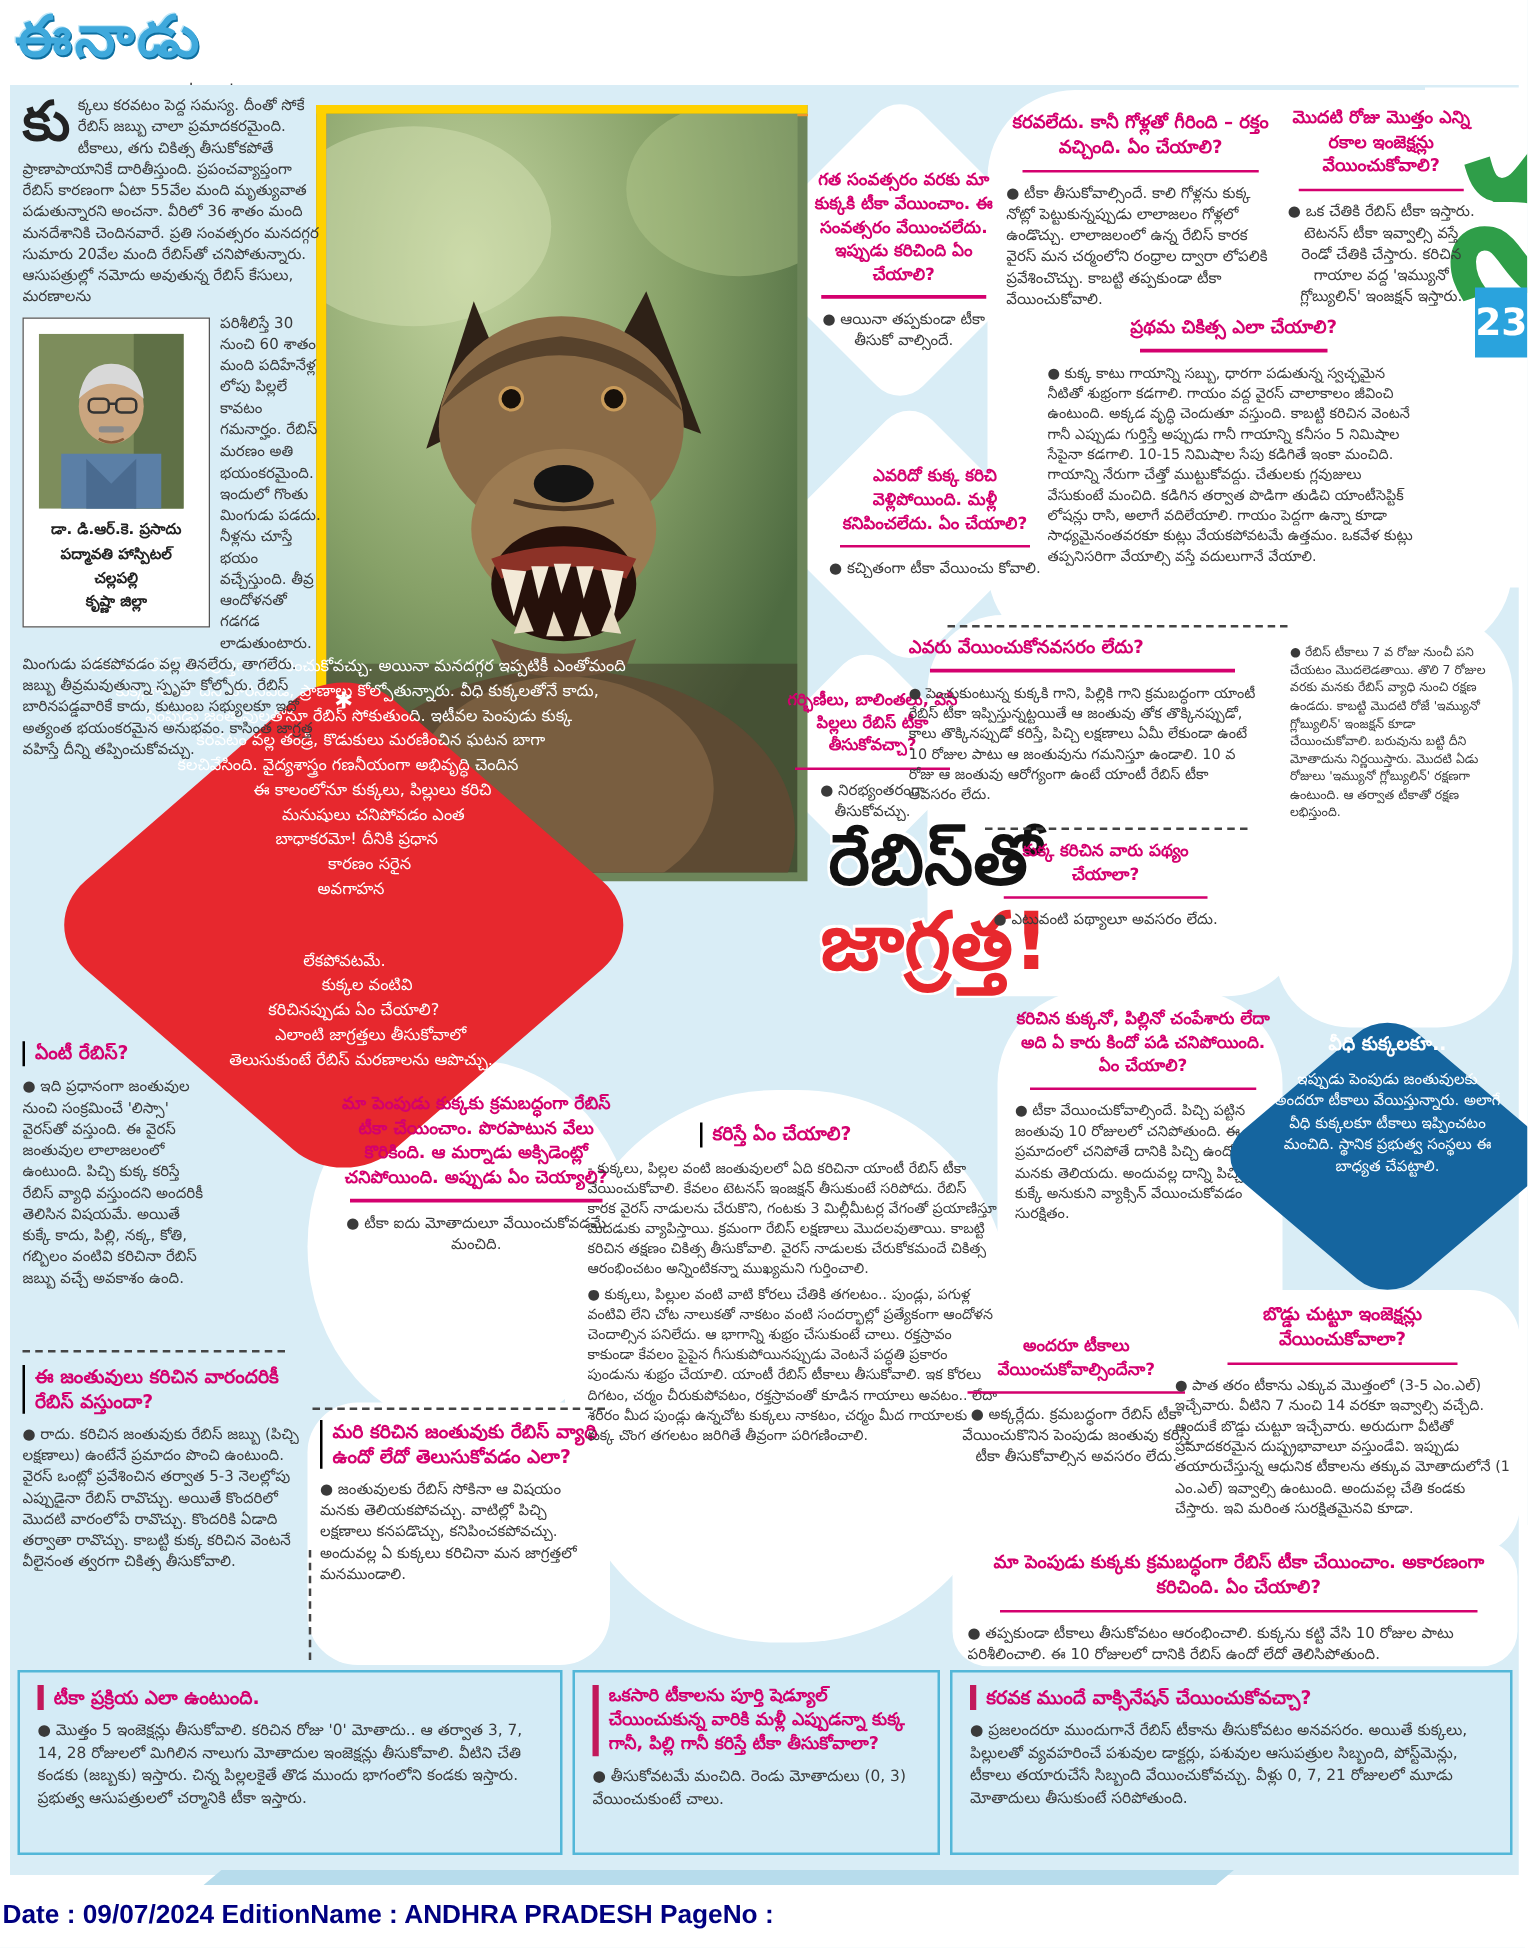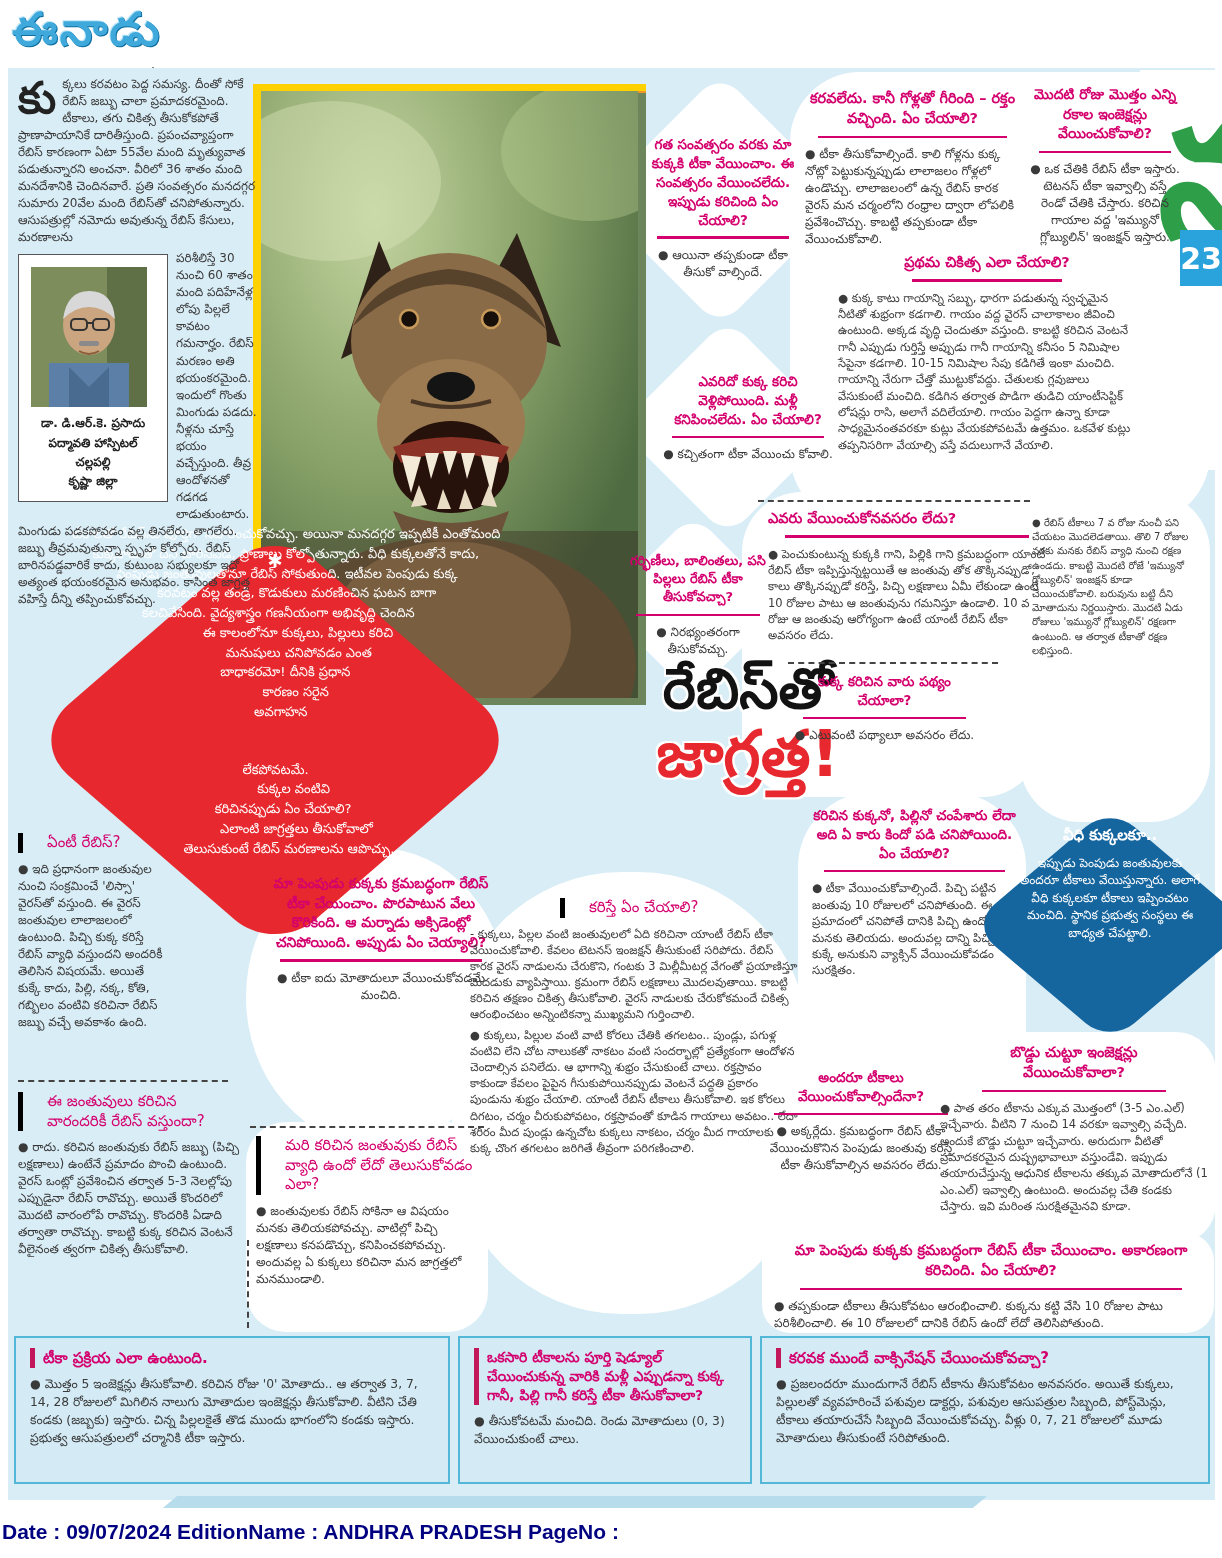--- a/index.html
+++ b/index.html
@@ -13,21 +13,21 @@
   
   .page-bg{left:8px;top:68px;width:1207px;height:1432px;background:#d9edf6;}
   .skew-strip{left:170px;top:1496px;width:810px;height:12px;background:#b7dcec;transform:skewX(-50deg);}
   
   .blob{position:absolute;background:#fff;}
   .dia{position:absolute;background:#fff;border-radius:26px;transform:rotate(45deg);}
   
   .qa{position:absolute;z-index:5;}
   .q-c{color:#d4006e;font-weight:bold;text-align:center;font-size:14.5px;line-height:1.4;}
   .q-c::after{content:"";display:block;height:2.5px;background:#d4006e;margin:7px auto 0;width:88%;}
-  .q-bar{color:#d4006e;font-weight:normal;font-size:15px;line-height:1.3;border-left:5px solid #000000;padding-left:24px;}
+  .q-bar{color:#d4006e;font-weight:bold;font-size:15px;line-height:1.3;border-left:2px solid #000000;padding-left:8px;}
   .ans{color:#3a3a3a;font-size:12px;line-height:1.42;margin-top:8px;}
   .ans.c{text-align:center;}
   .dashes{position:absolute;border-top:2px dashed #444;z-index:6;}
   .vdash{position:absolute;border-left:2px dashed #444;z-index:6;}
   
   #lead{left:28px;top:524px;width:494px;height:432px;z-index:4;}
   #lead .bg{position:absolute;left:82px;top:51px;width:330px;height:330px;background:#e7282e;
             border-radius:54px;transform:scale(1.06,0.92) rotate(45deg);}
   #lead .txt{position:relative;z-index:2;height:432px;color:#fff;font-weight:normal;
              font-size:13px;line-height:1.52;text-align:right;}
@@ -204,21 +204,21 @@
   <div class="qa" style="left:662px;top:372px;width:172px;">
     <div class="q-c" style="font-size:13.5px;">ఎవరిదో కుక్క కరిచి వెళ్లిపోయింది. మళ్లీ కనిపించలేదు. ఏం చేయాలి?</div>
     <div class="ans c">● కచ్చితంగా టీకా వేయించు కోవాలి.</div>
   </div>
 
   <div class="qa" style="left:628px;top:552px;width:140px;">
     <div class="q-c" style="font-size:13px;">గర్భిణీలు, బాలింతలు, పసి పిల్లలు రేబిస్ టీకా తీసుకోవచ్చా?</div>
     <div class="ans c">● నిరభ్యంతరంగా తీసుకోవచ్చు.</div>
   </div>
 
-  <div class="qa" style="left:768px;top:508px;width:278px;">
+  <div class="qa" style="left:727px;top:508px;width:278px;">
     <div class="q-c" style="text-align:left;">ఎవరు వేయించుకోనవసరం లేదు?</div>
     <div class="ans" style="font-size:11.5px;">● పెంచుకుంటున్న కుక్కకి గాని, పిల్లికి గాని క్రమబద్ధంగా యాంటీ రేబిస్ టీకా ఇప్పిస్తున్నట్టయితే ఆ జంతువు తోక తొక్కినప్పుడో, కాలు తొక్కినప్పుడో కరిస్తే, పిచ్చి లక్షణాలు ఏమీ లేకుండా ఉంటే 10 రోజుల పాటు ఆ జంతువును గమనిస్తూ ఉండాలి. 10 వ రోజు ఆ జంతువు ఆరోగ్యంగా ఉంటే యాంటీ రేబిస్ టీకా అవసరం లేదు.</div>
   </div>
 
   <div class="qa" style="left:1032px;top:508px;width:168px;">
     <div class="ans" style="font-size:10px;">● రేబిస్ టీకాలు 7 వ రోజు నుంచీ పని చేయటం మొదలెడతాయి. తొలి 7 రోజుల వరకు మనకు రేబిస్ వ్యాధి నుంచి రక్షణ ఉండదు. కాబట్టి మొదటి రోజే 'ఇమ్యునో గ్లోబ్యులిన్' ఇంజక్షన్ కూడా చేయించుకోవాలి. బరువును బట్టి దీని మోతాదును నిర్ణయిస్తారు. మొదటి ఏడు రోజులు 'ఇమ్యునో గ్లోబ్యులిన్' రక్షణగా ఉంటుంది. ఆ తర్వాత టీకాతో రక్షణ లభిస్తుంది.</div>
   </div>
 
   <div class="qa" style="left:792px;top:672px;width:185px;">
     <div class="q-c" style="font-size:13.5px;">కుక్క కరిచిన వారు పథ్యం చేయాలా?</div>

